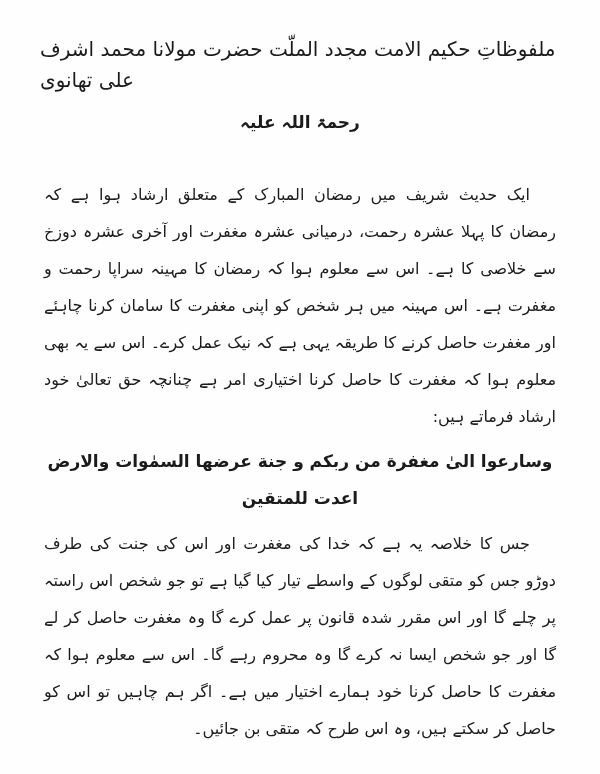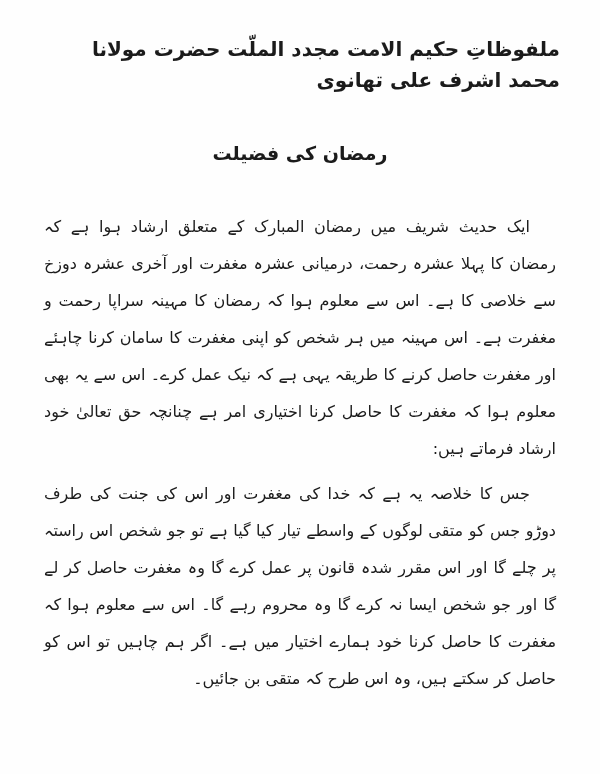--- a/index.html
+++ b/index.html
@@ -17,23 +17,23 @@
     height: 774px;
     background: #fefefe;
     color: #1b1b1b;
     direction: rtl;
     font-family: "DejaVu Sans", sans-serif;
     box-sizing: border-box;
     position: relative;
   }
   .header-title {
     padding-top: 34px;
-    text-align: right;
+    text-align: left;
     font-size: 20px;
-    font-weight: bold;
+    font-weight: normal;
     line-height: 1.55;
     padding-left: 40px;
     padding-right: 40px;
     letter-spacing: -0.3px;
   }
   .honorific {
     margin-top: 16px;
     text-align: center;
     font-size: 17px;
     font-weight: bold;
@@ -67,21 +67,22 @@
     margin: 2px 0;
   }
 </style>
 </head>
 <body>
 
 <div class="page">
 
   <div class="header-title">ملفوظاتِ حکیم الامت مجدد الملّت حضرت مولانا محمد اشرف علی تھانوی</div>
 
+  <div class="honorific">رحمۃ اللہ علیہ</div>
 
-  <div class="section-heading">رمضان کی فضیلت</div>
 
   <div class="body-text">
     <p class="para">ایک حدیث شریف میں رمضان المبارک کے متعلق ارشاد ہوا ہے کہ رمضان کا پہلا عشرہ رحمت، درمیانی عشرہ مغفرت اور آخری عشرہ دوزخ سے خلاصی کا ہے۔ اس سے معلوم ہوا کہ رمضان کا مہینہ سراپا رحمت و مغفرت ہے۔ اس مہینہ میں ہر شخص کو اپنی مغفرت کا سامان کرنا چاہئے اور مغفرت حاصل کرنے کا طریقہ یہی ہے کہ نیک عمل کرے۔ اس سے یہ بھی معلوم ہوا کہ مغفرت کا حاصل کرنا اختیاری امر ہے چنانچہ حق تعالیٰ خود ارشاد فرماتے ہیں:</p>
+    <p class="verse">وسارعوا الیٰ مغفرة من ربکم و جنة عرضها السمٰوات والارض اعدت للمتقین</p>
     <p class="para">جس کا خلاصہ یہ ہے کہ خدا کی مغفرت اور اس کی جنت کی طرف دوڑو جس کو متقی لوگوں کے واسطے تیار کیا گیا ہے تو جو شخص اس راستہ پر چلے گا اور اس مقرر شدہ قانون پر عمل کرے گا وہ مغفرت حاصل کر لے گا اور جو شخص ایسا نہ کرے گا وہ محروم رہے گا۔ اس سے معلوم ہوا کہ مغفرت کا حاصل کرنا خود ہمارے اختیار میں ہے۔ اگر ہم چاہیں تو اس کو حاصل کر سکتے ہیں، وہ اس طرح کہ متقی بن جائیں۔</p>
   </div>
 
 </div>
 
 </body></html>

